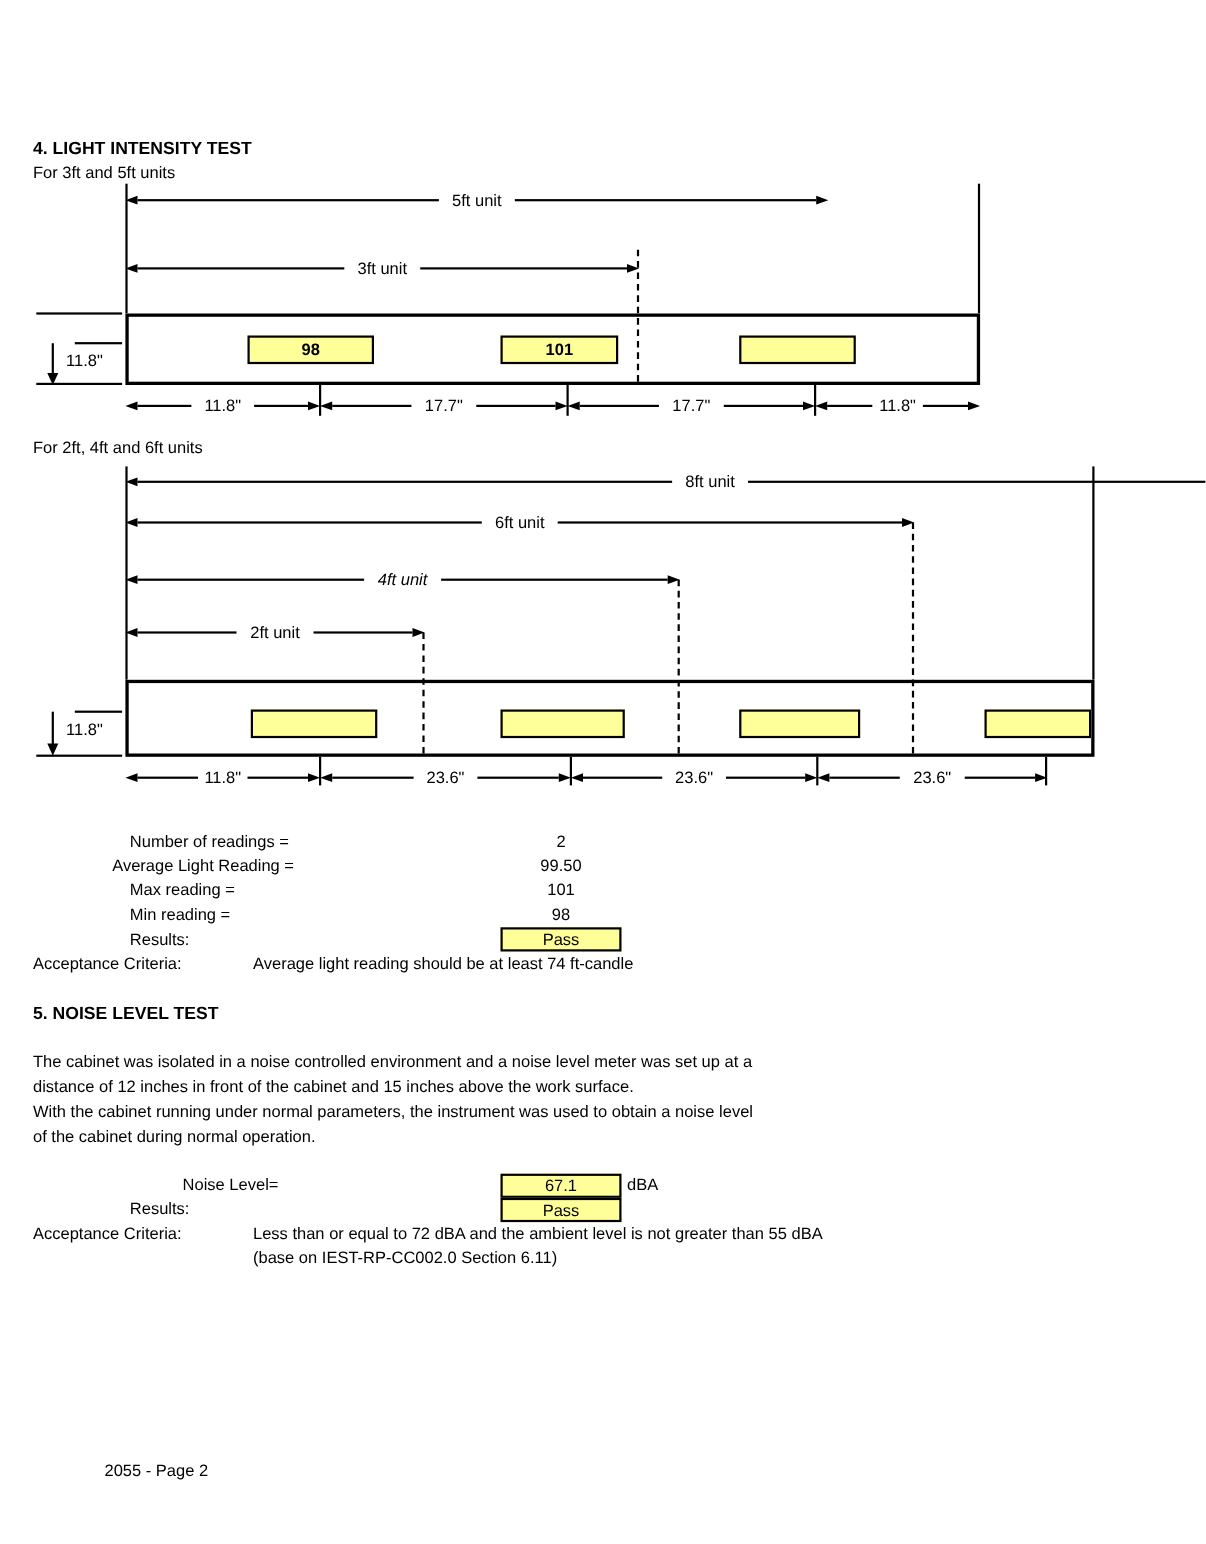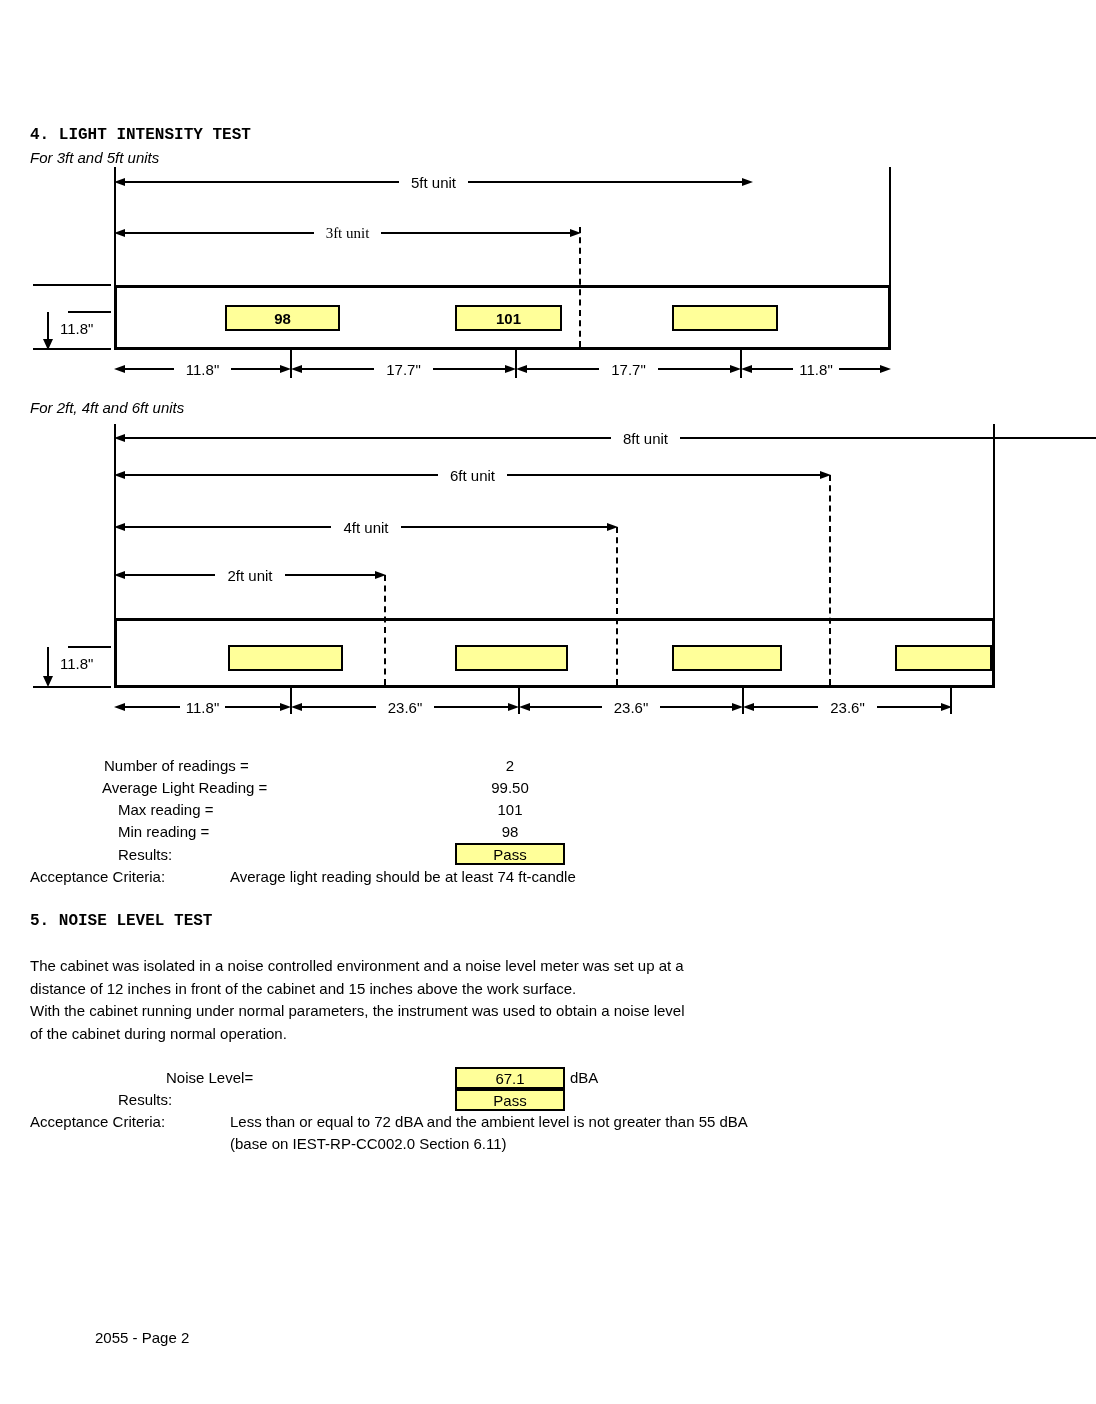--- a/index.html
+++ b/index.html
@@ -1,21 +1,21 @@
 <!DOCTYPE html>
 <html><head>
 <meta charset="utf-8">
 <style>
   html,body{margin:0;padding:0;background:#fff;}
   .page{position:relative;width:1096px;height:1404px;background:#ffffff;overflow:hidden;
         font-family:"Liberation Sans","DejaVu Sans",sans-serif;color:#000;}
   .txt{position:absolute;font-size:15px;white-space:nowrap;line-height:17px;}
   .bold{font-weight:bold;}
-  .italic{font-style:italic;}
-  .big{font-size:16px;font-family:Liberation Mono, monospace;}
+  .italic{}
+  .big{font-size:16px;}
   
   .harrow{position:absolute;display:flex;align-items:center;height:16px;}
   .harrow .seg{flex:1 1 auto;height:2px;background:#000;}
   .harrow .hl{flex:0 0 auto;width:0;height:0;border-top:4px solid transparent;border-bottom:4px solid transparent;border-right:11px solid #000;}
   .harrow .hr{flex:0 0 auto;width:0;height:0;border-top:4px solid transparent;border-bottom:4px solid transparent;border-left:11px solid #000;}
   .harrow .lbl{flex:0 0 auto;padding:0 12px;font-size:15px;white-space:nowrap;}
   .vline{position:absolute;width:2px;background:#000;}
   .hline{position:absolute;height:2px;background:#000;}
   .vdash{position:absolute;width:0;border-left:2px dashed #000;}
   .varrow{position:absolute;width:2px;background:#000;}
@@ -40,21 +40,21 @@
   <div class="vline" style="left:889px;top:167px;height:118px;"></div>
 
   <div class="harrow" style="left:114px;top:174px;width:639px;">
     <span class="hl"></span>
     <span class="seg"></span>
     <span class="lbl">5ft unit</span>
     <span class="seg"></span>
     <span class="hr"></span>
   </div>
 
-  <div class="harrow" style="left:114px;top:225px;width:467px;font-family:Liberation Serif, serif;">
+  <div class="harrow" style="left:114px;top:236px;width:467px;">
     <span class="hl"></span>
     <span class="seg"></span>
     <span class="lbl">3ft unit</span>
     <span class="seg"></span>
     <span class="hr"></span>
   </div>
 
   <div class="rect" style="left:114px;top:285px;width:777px;height:65px;"></div>
   <div class="vdash" style="left:579px;top:227px;height:120px;"></div>
 
@@ -113,21 +113,21 @@
     <span class="seg"></span>
       <span class="hr"></span>
   </div>
   <div class="harrow" style="left:114px;top:467px;width:717px;">
     <span class="hl"></span>
       <span class="seg"></span>
     <span class="lbl">6ft unit</span>
     <span class="seg"></span>
       <span class="hr"></span>
   </div>
-  <div class="harrow" style="left:114px;top:519px;width:504px;">
+  <div class="harrow" style="left:114px;top:519px;width:504px;font-style:italic;">
     <span class="hl"></span>
       <span class="seg"></span>
     <span class="lbl">4ft unit</span>
     <span class="seg"></span>
       <span class="hr"></span>
   </div>
   <div class="harrow" style="left:114px;top:567px;width:272px;">
     <span class="hl"></span>
       <span class="seg"></span>
     <span class="lbl">2ft unit</span>
@@ -177,21 +177,21 @@
       <span class="hr"></span>
   </div>
   <div class="harrow" style="left:743px;top:699px;width:209px;">
     <span class="hl"></span>
       <span class="seg"></span>
     <span class="lbl">23.6"</span>
     <span class="seg"></span>
       <span class="hr"></span>
   </div>
 
-  <div class="txt" style="left:104px;top:757px;">Number of readings =</div>
+  <div class="txt" style="left:118px;top:757px;">Number of readings =</div>
   <div class="val" style="top:757px;">2</div>
   <div class="txt" style="left:102px;top:779px;">Average Light Reading =</div>
   <div class="val" style="top:779px;">99.50</div>
   <div class="txt" style="left:118px;top:801px;">Max reading =</div>
   <div class="val" style="top:801px;">101</div>
   <div class="txt" style="left:118px;top:823px;">Min reading =</div>
   <div class="val" style="top:823px;">98</div>
 
   <div class="txt" style="left:118px;top:846px;">Results:</div>
   <div class="ybox" style="left:455px;top:843px;">Pass</div>

